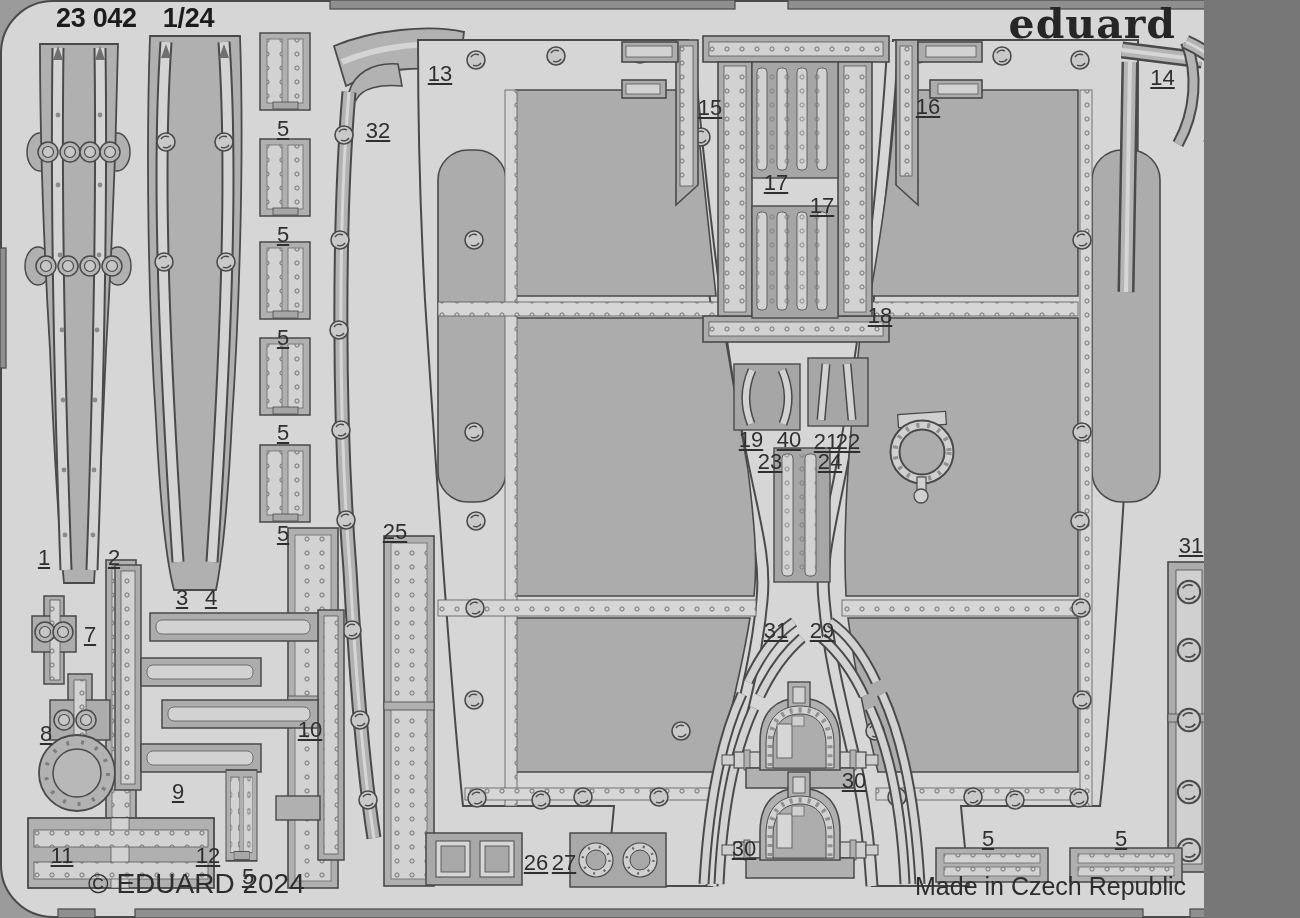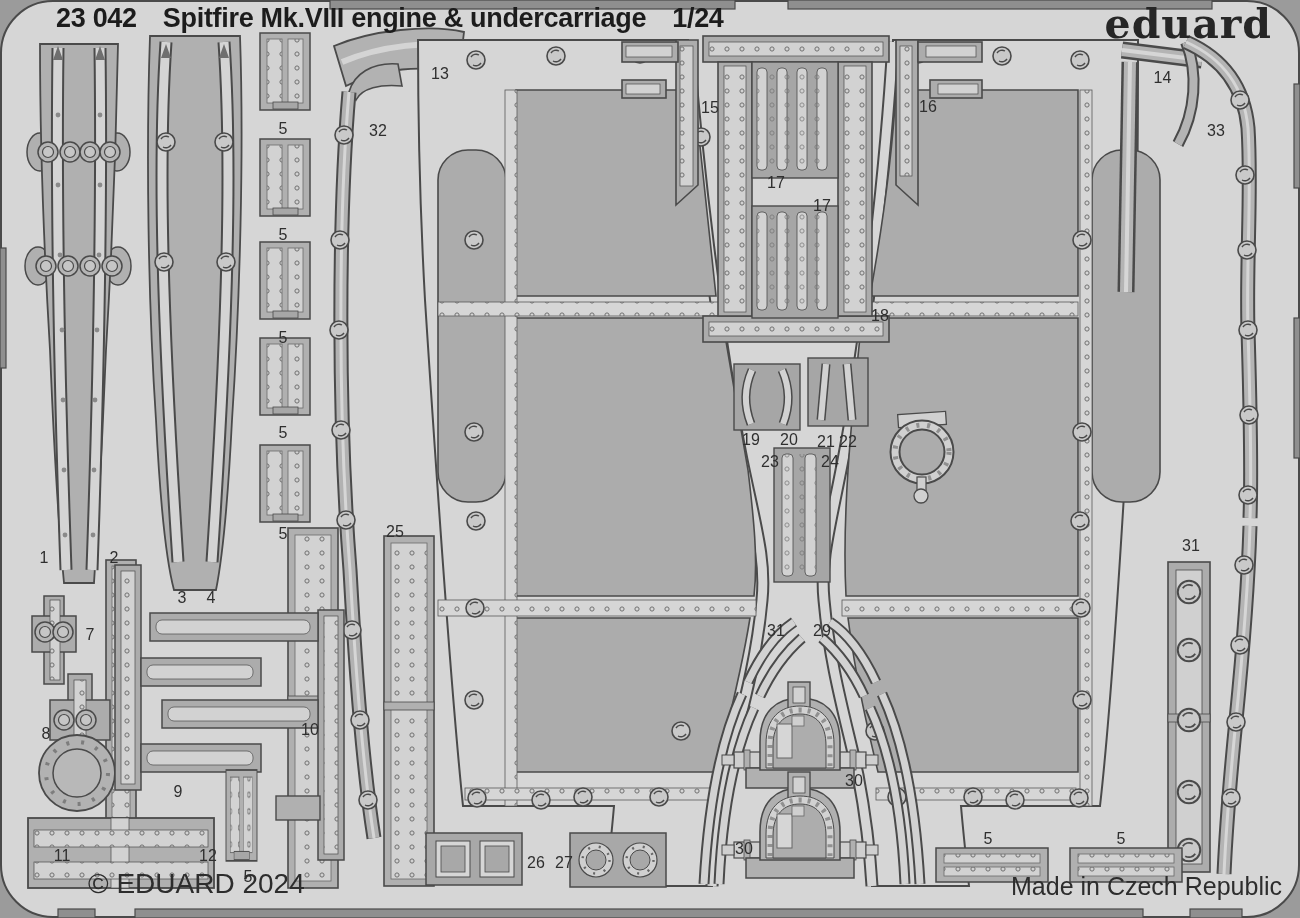--- a/index.html
+++ b/index.html
@@ -1,27 +1,27 @@
 <!DOCTYPE html>
 <html><head>
 <meta charset="utf-8">
 <style>
   html,body{margin:0;padding:0;background:#777;}
-  .stage{position:relative;width:1300px;height:918px;overflow:hidden;
+  .stage{position:relative;width:1204px;height:918px;overflow:hidden;
          background:#9b9b9b;font-family:"Liberation Sans",sans-serif;}
   .stage svg{position:absolute;left:0;top:0;}
   .layer{position:absolute;left:0;top:0;width:100%;height:100%;pointer-events:none;}
   .header{position:absolute;left:56px;top:3px;display:flex;gap:26px;
           font-weight:bold;font-size:27px;color:#1c1c1c;letter-spacing:-.3px;white-space:nowrap;}
   .brand{position:absolute;right:28px;top:0px;font-family:"DejaVu Serif",serif;
          font-weight:bold;font-size:41px;color:#262626;letter-spacing:1px;}
   .copyright{position:absolute;left:88px;top:868px;font-size:28px;color:#2d2d2d;}
   .origin{position:absolute;right:18px;top:872px;font-size:25px;color:#2d2d2d;margin-left:12px;}
   .part-label{position:absolute;transform:translate(-50%,-50%);
-              font-size:16px;color:#2f2f2f;line-height:1;white-space:nowrap;}
+              font-size:22px;color:#2f2f2f;line-height:1;white-space:nowrap;text-decoration:underline;}
 </style>
 </head>
 <body>
 
 <div class="stage">
 
 <svg width="1300" height="918" viewBox="0 0 1300 918">
   <defs>
     <pattern id="pd" width="15" height="14" patternUnits="userSpaceOnUse">
       <circle cx="7" cy="7" r="2.1" fill="none" stroke="#6f6f6f" stroke-width="1"></circle>
@@ -471,21 +471,20 @@
         </g>
   </g>
 
   <use href="#strip5h" x="936" y="848"></use>
   <use href="#strip5h" x="1070" y="848"></use>
 </svg>
 
 <div class="layer">
   <div class="header">
     <span>23 042</span>
-    <span>Spitfire Mk.VIII engine &amp; undercarriage</span>
     <span>1/24</span>
   </div>
   <div class="brand">eduard</div>
   <div class="copyright">© EDUARD 2024</div>
   <div class="origin">Made in Czech Republic</div>
   <div id="labels-layer">
         <div class="part-label" style="left: 44px; top: 558px;">1</div>
         <div class="part-label" style="left: 114px; top: 558px;">2</div>
         <div class="part-label" style="left: 182px; top: 598px;">3</div>
         <div class="part-label" style="left: 211px; top: 598px;">4</div>
@@ -504,21 +503,21 @@
         <div class="part-label" style="left: 50px; top: 856px; margin-left: 12px;">11</div>
         <div class="part-label" style="left: 208px; top: 856px;">12</div>
         <div class="part-label" style="left: 440px; top: 74px;">13</div>
         <div class="part-label" style="left: 1152px; top: 78px; padding-left: 21px;">14</div>
         <div class="part-label" style="left: 672px; top: 108px; margin-left: 38px;">15</div>
         <div class="part-label" style="left: 928px; top: 107px;">16</div>
         <div class="part-label" style="left: 776px; top: 183px;">17</div>
         <div class="part-label" style="left: 822px; top: 206px;">17</div>
         <div class="part-label" style="left: 880px; top: 316px;">18</div>
         <div class="part-label" style="left: 751px; top: 440px;">19</div>
-        <div class="part-label" style="left: 789px; top: 440px;">20</div>
+        <div class="part-label" style="left: 789px; top: 440px;">40</div>
         <div class="part-label" style="left: 826px; top: 442px;">21</div>
         <div class="part-label" style="left: 848px; top: 442px;">22</div>
         <div class="part-label" style="left: 770px; top: 462px;">23</div>
         <div class="part-label" style="left: 830px; top: 462px;">24</div>
         <div class="part-label" style="left: 395px; top: 532px;">25</div>
         <div class="part-label" style="left: 536px; top: 863px;">26</div>
         <div class="part-label" style="left: 564px; top: 863px;">27</div>
         <div class="part-label" style="left: 776px; top: 631px;">31</div>
         <div class="part-label" style="left: 822px; top: 631px;">29</div>
         <div class="part-label" style="left: 854px; top: 781px;">30</div>

